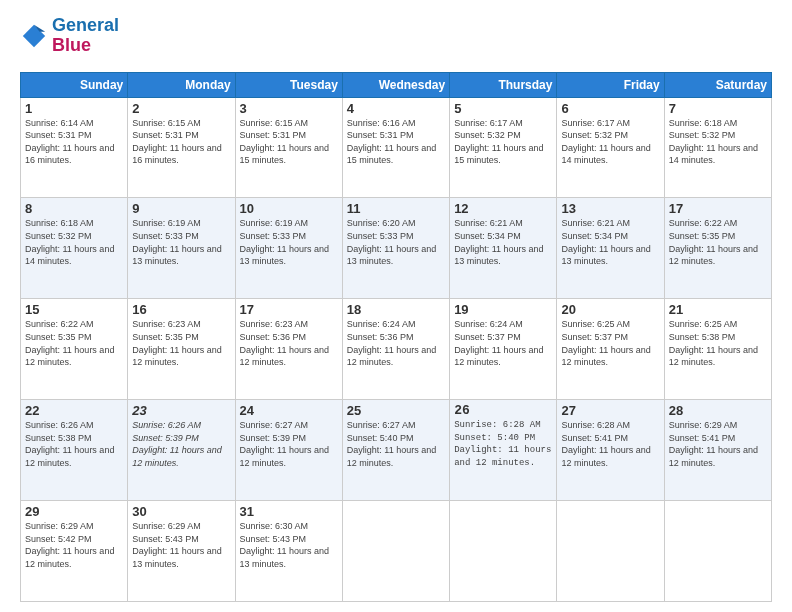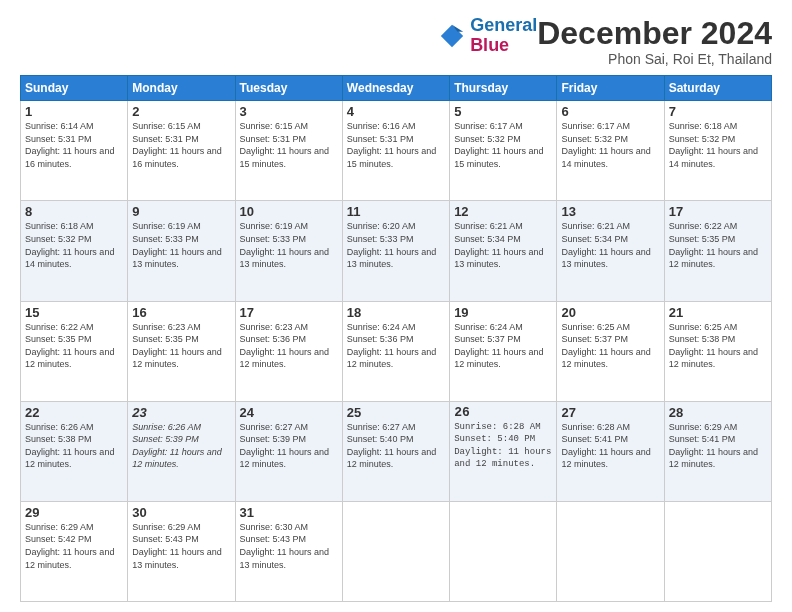--- a/index.html
+++ b/index.html
@@ -12,23 +12,23 @@
     }
     .page {
       width: 792px;
       height: 612px;
       padding: 16px 20px 10px 20px;
       display: flex;
       flex-direction: column;
     }
     .header {
       display: flex;
-      justify-content: flex-end;
+      justify-content: space-between;
       align-items: flex-start;
-      margin-bottom: 8px;
+      margin-bottom: 16px;
     }
     .logo {
       display: flex;
       align-items: center;
       gap: 4px;
     }
     .logo-text {
       font-size: 18px;
       font-weight: bold;
       color: #333;
@@ -61,21 +61,21 @@
       width: 100%;
       table-layout: fixed;
     }
     .calendar th {
       background: #2a7fd4;
       color: #fff;
       font-size: 12px;
       font-weight: bold;
       padding: 5px 4px;
       border: 1px solid #1a6faf;
-      text-align: left;
+      text-align: right;
     }
     .calendar td {
       border: 1px solid #ccc;
       vertical-align: top;
       padding: 3px 4px;
       font-size: 9.5px;
       color: #333;
       background: #fff;
       height: 78px;
     }
@@ -111,24 +111,20 @@
     <div class="logo">
       <svg class="logo-icon" viewBox="0 0 40 40">
         <polygon points="20,4 36,20 20,36 4,20" fill="#2a7fd4"></polygon>
         <polygon points="20,4 36,14 28,14" fill="#1a5fa0"></polygon>
       </svg>
       <div class="logo-text">
         <div><span>General</span></div>
         <div><span style="color:#be185d">Blue</span></div>
       </div>
     </div>
-    <div class="title-block">
-      <div class="month-title">December 2024</div>
-      <div class="location">Phon Sai, Roi Et, Thailand</div>
-    </div>
   </div>
 
   <table class="calendar" id="cal-table">
     <thead>
       <tr id="cal-header">
           <th>Sunday</th>
           <th>Monday</th>
           <th>Tuesday</th>
           <th>Wednesday</th>
           <th>Thursday</th>

